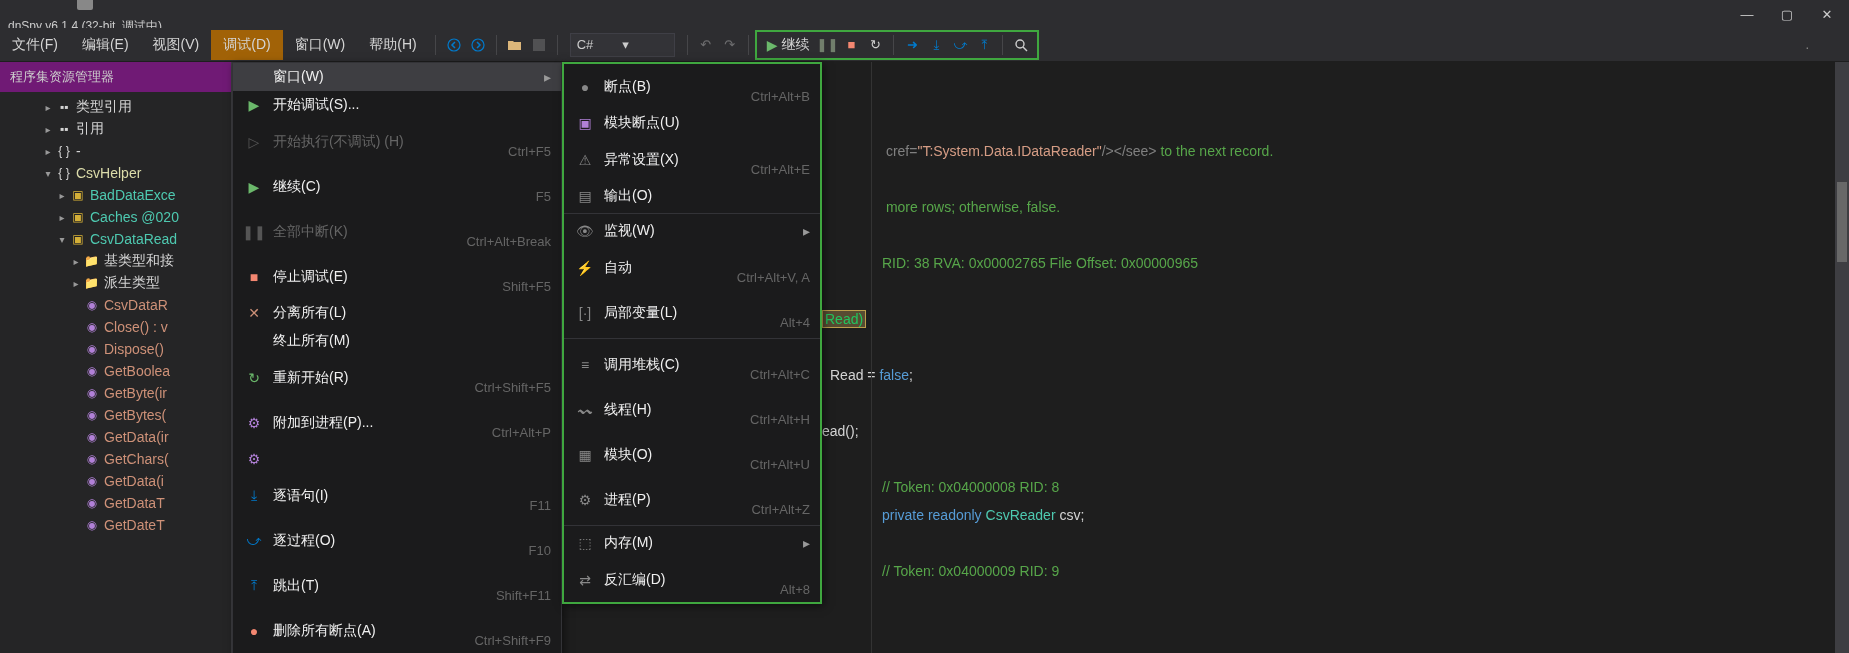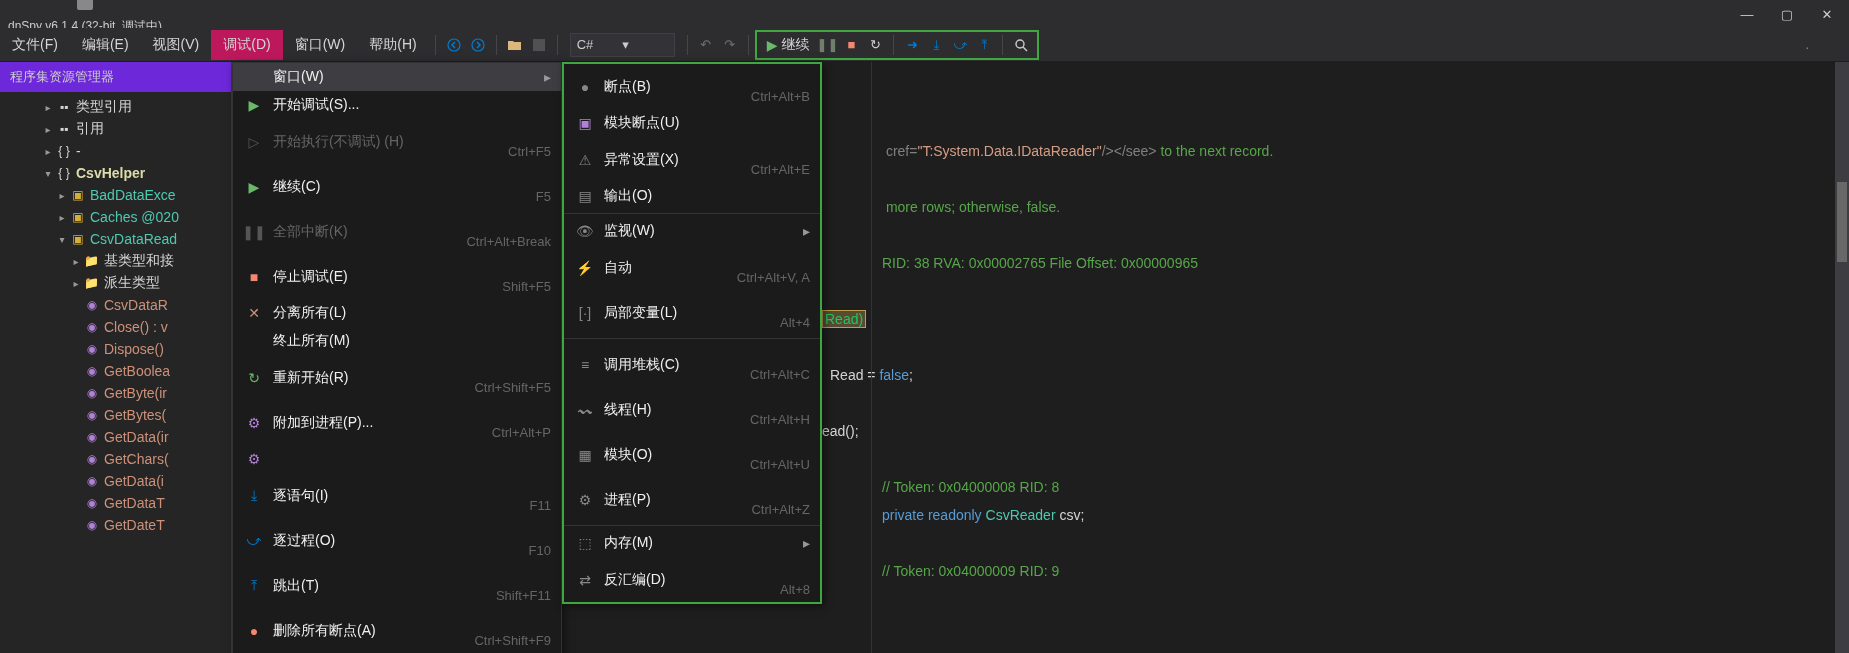--- a/index.html
+++ b/index.html
@@ -7,46 +7,46 @@
 
 .titlebar { height: 28px; background: #2d2d30; display: flex; align-items: center; padding: 0 8px; justify-content: space-between; }
 .titlebar-left { display: flex; align-items: center; gap: 8px; flex-direction: column; }
 .app-icon { width: 16px; height: 16px; background: #888; border-radius: 2px; }
 .title-text { color: #cccccc; font-size: 12px; }
 .titlebar-right { display: flex; gap: 12px; align-items: center; }
 .win-btn { width: 28px; height: 20px; display: flex; align-items: center; justify-content: center; color: #ccc; cursor: pointer; }
 
 .menubar { height: 34px; background: #2d2d30; display: flex; align-items: center; border-bottom: 1px solid #1e1e1e; position: relative; }
 .menu-item { padding: 6px 12px; color: #d4d4d4; cursor: pointer; font-size: 14px; }
-.menu-item.active { background: #be185d; }
+.menu-item.active { background: #a16207; }
 .toolbar-sep { width: 1px; height: 20px; background: #464649; margin: 0 6px; }
 .toolbar-btn { width: 24px; height: 24px; display: flex; align-items: center; justify-content: center; cursor: pointer; color: #ccc; }
 .toolbar-nav { color: #007acc; }
 .lang-combo { display: flex; align-items: center; background: #333337; border: 1px solid #3f3f46; padding: 2px 6px; min-width: 105px; margin: 0 6px; height: 24px; }
 .lang-combo span { flex: 1; color: #ccc; }
 .debug-toolbar { display: flex; align-items: center; border: 2px solid #3fa73f; height: 30px; padding: 0 4px; gap: 0; }
 .debug-continue { display: flex; align-items: center; gap: 4px; padding: 2px 6px; color: #d4d4d4; font-size: 14px; cursor: pointer; }
 .debug-play-icon { color: #6bb86b; }
 .debug-pause-icon { color: #b5cea8; opacity: 0.5; }
 .debug-stop-icon { color: #f48771; }
 
 .main { display: flex; height: calc(100% - 62px); }
 .sidebar { width: 232px; background: #252526; border-right: 1px solid #3e3e42; }
-.sidebar-header { padding: 6px 10px; background: #6d28d9; color: #cccccc; font-size: 13px; }
+.sidebar-header { padding: 6px 10px; background: #701a75; color: #cccccc; font-size: 13px; }
 .tree { padding: 4px 0; font-size: 14px; }
 .tree-row { display: flex; align-items: center; padding: 2px 0; cursor: pointer; white-space: nowrap; overflow: hidden; height: 22px; }
 .tree-indent { display: inline-block; }
 .expander { width: 12px; height: 12px; margin-right: 2px; display: inline-flex; align-items: center; justify-content: center; color: #999; font-size: 10px; }
 .tree-icon { width: 16px; height: 16px; margin-right: 4px; display: inline-flex; align-items: center; justify-content: center; font-size: 12px; }
 .icon-ns { color: #d4d4d4; }
 .icon-class { color: #d4af37; }
 .icon-folder { color: #d4af37; }
 .icon-method { color: #b180d7; }
 .tree-label { color: #d4d4d4; }
-.lbl-yellow { color: #dcdcaa; font-weight: bold; }
+.lbl-yellow { color: #dcdcaa; }
 .lbl-teal { color: #4ec9b0; }
 .lbl-orange { color: #ce9178; }
 
 .content { flex: 1; position: relative; background: #1e1e1e; }
 
 .dropdown { position: absolute; background: #1b1b1c; border: 1px solid #333337; box-shadow: 2px 2px 8px rgba(0,0,0,0.5); z-index: 100; }
 .dropdown-item { display: flex; align-items: center; padding: 5px 10px; cursor: pointer; font-size: 14px; min-height: 28px; }
 .dropdown-item.highlighted { background: #3e3e42; }
 .dd-icon { width: 22px; height: 18px; display: inline-flex; align-items: center; justify-content: center; margin-right: 8px; }
 .dd-label { flex: 1; color: #f0f0f0; }

